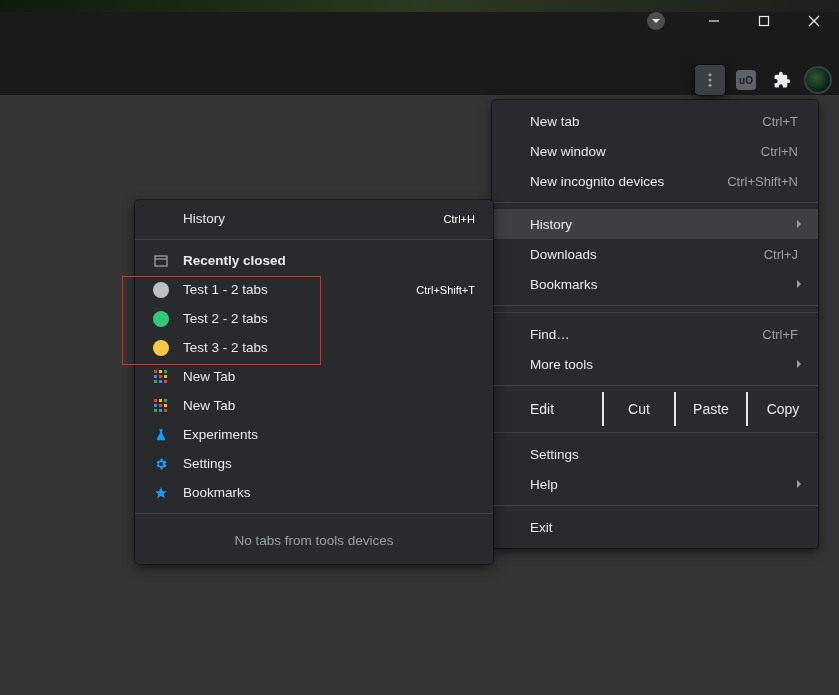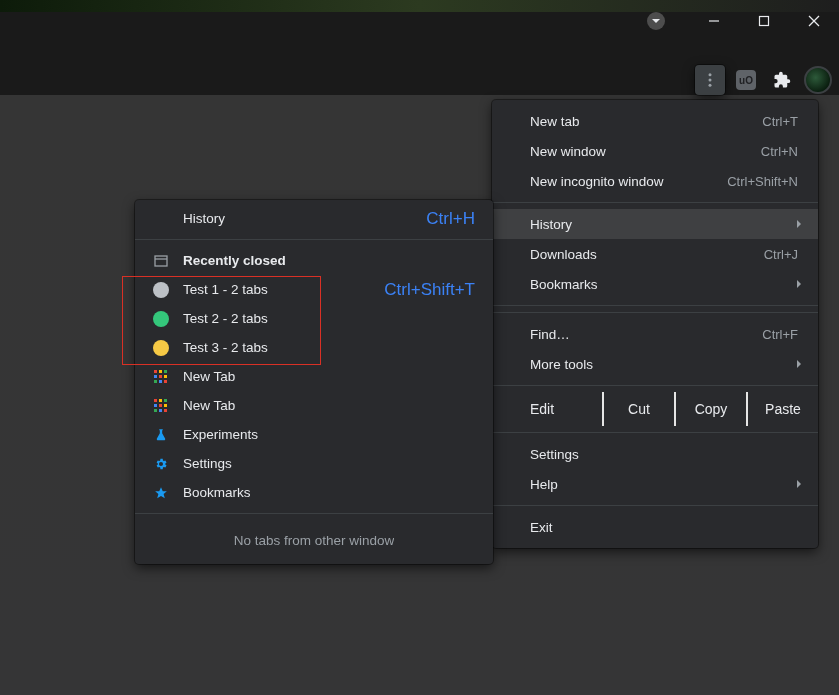--- a/index.html
+++ b/index.html
@@ -105,21 +105,21 @@
   
   .history-menu { top:200px; left:135px; width:358px; padding:4px 0; }
   .hi {
     display:flex; align-items:center;
     height:29px; padding:0 18px;
     font-size:13.5px; position:relative;
     gap:14px;
   }
   .hi .ic { width:16px; display:flex; align-items:center; justify-content:center; flex:0 0 16px; }
   .hi .lab { flex:1; white-space:nowrap; overflow:hidden; }
-  .hi .shc { color:#3b82f6; font-size:17px; }
+  .hi .shc { color:#ffffff; font-size:11px; }
   .hi.head .lab { font-weight:600; }
   .hi.footer { justify-content:center; color:#9aa0a6; height:40px; }
   .hi.footer .lab { flex:0 0 auto; }
   .dot { width:16px; height:16px; border-radius:50%; }
   .grid-ic { width:14px; height:14px; display:grid; grid-template-columns:repeat(3,1fr); grid-template-rows:repeat(3,1fr); gap:1px; }
   .grid-ic span { width:3px; height:3px; }
   .red-box {
     position:absolute; border:1.5px solid #d93025;
     pointer-events:none;
   }
@@ -186,21 +186,21 @@
   <div style="height:6px"></div>
   <div class="mi">
     <span class="lab">New tab</span>
     <span class="shc">Ctrl+T</span>
   </div>
   <div class="mi">
     <span class="lab">New window</span>
     <span class="shc">Ctrl+N</span>
   </div>
   <div class="mi">
-    <span class="lab">New incognito window</span>
+    <span class="lab">New incognito devices</span>
     <span class="shc">Ctrl+Shift+N</span>
   </div>
   <div class="sep"></div>
   <div class="mi hov">
     <span class="lab">History</span>
     <span class="chev"><svg viewBox="0 0 10 10">
           <path d="M3 1 L7 5 L3 9 Z"></path>
         </svg></span>
   </div>
   <div class="mi">
@@ -222,22 +222,22 @@
   <div class="mi">
     <span class="lab">More tools</span>
     <span class="chev"><svg viewBox="0 0 10 10">
           <path d="M3 1 L7 5 L3 9 Z"></path>
         </svg></span>
   </div>
   <div class="sep"></div>
   <div class="edit-row">
     <span class="lab">Edit</span>
     <div class="edit-cell">Cut</div>
+    <div class="edit-cell">Paste</div>
     <div class="edit-cell">Copy</div>
-    <div class="edit-cell">Paste</div>
   </div>
   <div class="sep"></div>
   <div class="mi">
     <span class="lab">Settings</span>
   </div>
   <div class="mi">
     <span class="lab">Help</span>
     <span class="chev"><svg viewBox="0 0 10 10">
           <path d="M3 1 L7 5 L3 9 Z"></path>
         </svg></span>
@@ -337,17 +337,17 @@
   <div class="hi">
     <span class="ic">
       <svg width="14" height="14" viewBox="0 0 24 24" fill="#1a9af1">
           <polygon points="12 2 15 9 22 9 16.5 13.5 18.5 21 12 17 5.5 21 7.5 13.5 2 9 9 9"></polygon>
         </svg>
     </span>
     <span class="lab">Bookmarks</span>
   </div>
   <div class="sep"></div>
   <div class="hi footer">
-    <span class="lab">No tabs from other window</span>
+    <span class="lab">No tabs from tools devices</span>
   </div>
 </div>
 
 <div class="red-box" style="left:122px; top:276px; width:199px; height:89px;"></div>
 
 </body></html>

